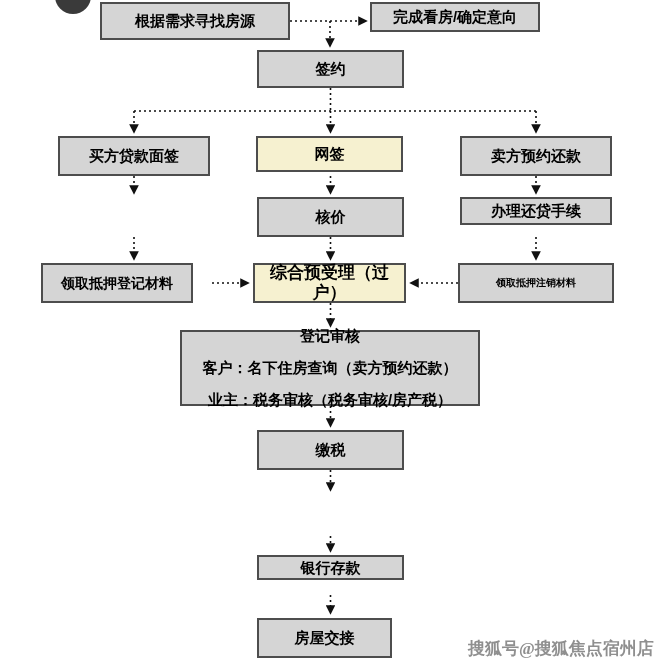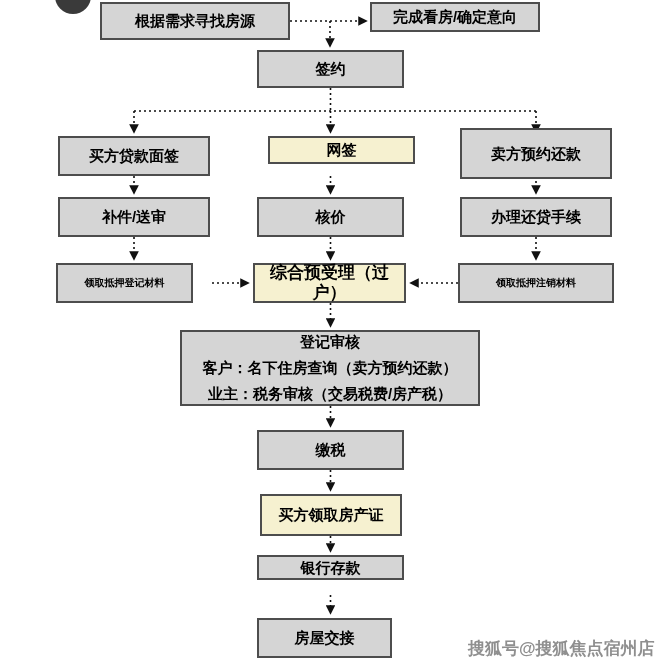--- a/index.html
+++ b/index.html
@@ -33,34 +33,35 @@
     color: #000000;
     text-align: center;
     line-height: 1.2;
   }
   .node.yellow {
     background: #f6f1d0;
   }
   .node.review {
     flex-direction: column;
     justify-content: center;
-    gap: 8px;
+    gap: 14px;
     font-size: 15px;
   }
   .node.review .review-title {
     font-size: 15px;
   }
   .watermark {
     position: absolute;
     left: 468px;
     top: 637px;
     font-size: 17px;
     color: #8f8f8f;
     font-weight: bold;
     white-space: nowrap;
+    font-family: Liberation Serif, serif;
   }
 </style>
 </head>
 <body>
 
 <div class="canvas">
 
   <svg class="edges" width="660" height="666" viewBox="0 0 660 666">
     <defs>
       <marker id="arrow" viewBox="0 0 10 10" refX="6" refY="5" markerWidth="6" markerHeight="6" orient="auto">
@@ -100,45 +101,43 @@
   </svg>
 
   <div class="node" style="left:100px; top:2px; width:190px; height:38px">根据需求寻找房源</div>
 
   <div class="node" style="left:370px; top:2px; width:170px; height:30px">完成看房/确定意向</div>
 
   <div class="node" style="left:58px; top:136px; width:152px; height:40px">买方贷款面签</div>
 
   <div class="node" style="left:257px; top:50px; width:147px; height:38px">签约</div>
 
-  <div class="node yellow" style="left:268px; top:136px; width:147px; height:28px">网签</div>
+  <div class="node yellow" style="left:256px; top:136px; width:147px; height:36px">网签</div>
 
-  <div class="node" style="left:460px; top:128px; width:152px; height:51px">卖方预约还款</div>
+  <div class="node" style="left:460px; top:136px; width:152px; height:40px">卖方预约还款</div>
 
-  <div class="node" style="left:58px; top:197px; width:152px; height:40px">补件/送审</div>
 
   <div class="node" style="left:257px; top:197px; width:147px; height:40px">核价</div>
 
-  <div class="node" style="left:460px; top:197px; width:152px; height:40px">办理还贷手续</div>
+  <div class="node" style="left:460px; top:197px; width:152px; height:28px">办理还贷手续</div>
 
-  <div class="node" style="left:56px; top:263px; width:137px; height:40px; font-size:10px">领取抵押登记材料</div>
+  <div class="node" style="left:41px; top:263px; width:152px; height:40px; font-size:14px">领取抵押登记材料</div>
 
   <div class="node yellow" style="left:253px; top:263px; width:153px; height:40px; font-size:17px">综合预受理（过户）</div>
 
   <div class="node" style="left:458px; top:263px; width:156px; height:40px; font-size:10px">领取抵押注销材料</div>
 
   <div class="node review" style="left:180px; top:330px; width:300px; height:76px">
     <div class="review-title">登记审核</div>
     <div>客户：名下住房查询（卖方预约还款）</div>
-    <div>业主：税务审核（交易税费/房产税）</div>
+    <div>业主：税务审核（税务审核/房产税）</div>
   </div>
 
   <div class="node" style="left:257px; top:430px; width:147px; height:40px">缴税</div>
 
-  <div class="node yellow" style="left:260px; top:494px; width:142px; height:42px">买方领取房产证</div>
 
   <div class="node" style="left:257px; top:555px; width:147px; height:25px">银行存款</div>
 
   <div class="node" style="left:257px; top:618px; width:135px; height:40px">房屋交接</div>
 
   <div class="watermark">搜狐号@搜狐焦点宿州店</div>
 
 </div>
 
 </body></html>

